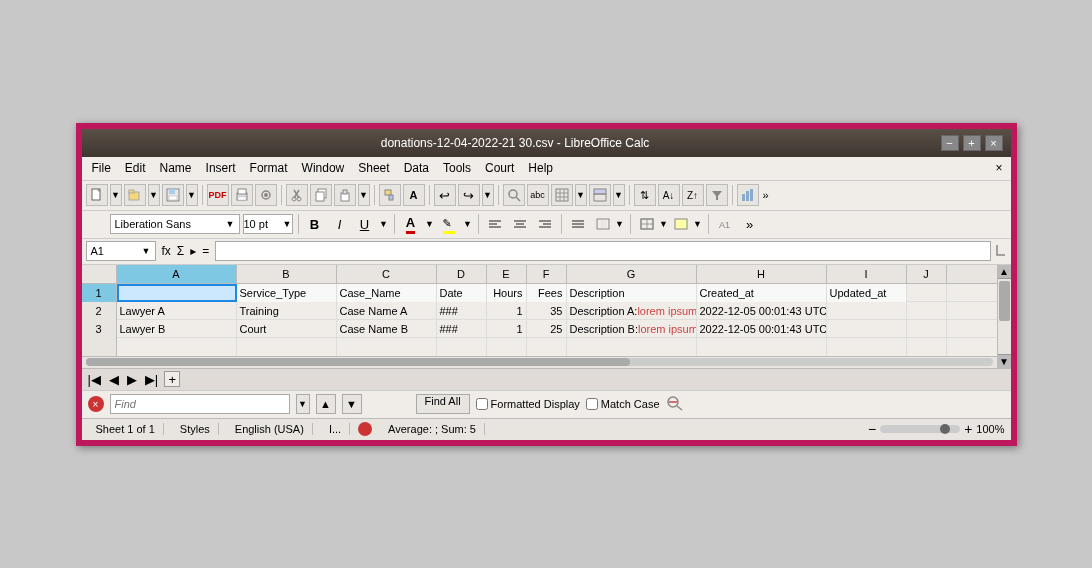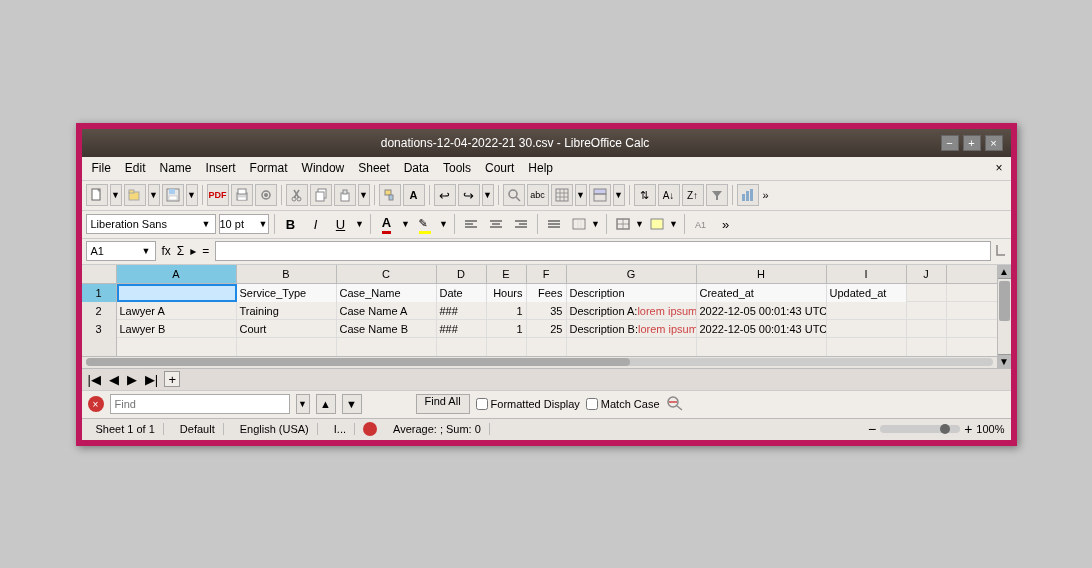--- a/index.html
+++ b/index.html
@@ -92,21 +92,21 @@
       height: 28px;
       gap: 3px;
     }
     .font-name-box {
       width: 130px;
       height: 20px;
       border: 1px solid #aaa;
       background: white;
       padding: 0 4px;
       font-size: 11px;
-      display: flex; align-items: center; justify-content: space-between;
+      display: flex; align-items: center; justify-content: space-between; margin-left: 24px;
     }
     .font-size-box {
       width: 50px;
       height: 20px;
       border: 1px solid #aaa;
       background: white;
       padding: 0 0;
       font-size: 11px;
       display: flex; align-items: center; justify-content: space-between;
     }
@@ -267,20 +267,21 @@
       border-radius: 50%;
       display: flex; align-items: center; justify-content: center;
       color: white; font-size: 10px; cursor: pointer;
     }
     .find-input {
       width: 180px;
       height: 20px;
       border: 1px solid #aaa;
       padding: 0 4px;
       font-size: 11px;
+      font-style: italic;
     }
     .find-dropdown {
       width: 14px; height: 20px;
       border: 1px solid #aaa;
       background: #e8e4e0;
       display: flex; align-items: center; justify-content: center;
       cursor: pointer; font-size: 9px;
     }
     .find-nav-btn {
       width: 20px; height: 20px;
@@ -716,25 +717,25 @@
       <svg width="18" height="16" viewBox="0 0 18 16">
           <circle cx="7" cy="7" r="5" fill="none" stroke="#888" stroke-width="1.5"></circle>
           <line x1="11" y1="11" x2="16" y2="15" stroke="#888" stroke-width="1.5"></line>
           <line x1="3" y1="7" x2="11" y2="7" stroke="#c44" stroke-width="1.5"></line>
         </svg>
     </div>
   </div>
 
   <div class="status-bar">
     <span class="status-section">Sheet 1 of 1</span>
-    <span class="status-section">Default</span>
+    <span class="status-section">Styles</span>
     <span class="status-section">English (USA)</span>
     <span class="status-section">I...</span>
     <span style="display:inline-block;width:14px;height:14px;background:#cc3333;border-radius:50%;"></span>
-    <span class="status-section">Average: ; Sum: 0</span>
+    <span class="status-section">Average: ; Sum: 5</span>
     <div class="zoom-bar">
       <span class="zoom-icon">−</span>
       <div class="zoom-slider">
         <div class="zoom-thumb"></div>
       </div>
       <span class="zoom-icon">+</span>
       <span style="font-size:11px;">100%</span>
     </div>
   </div>
 

